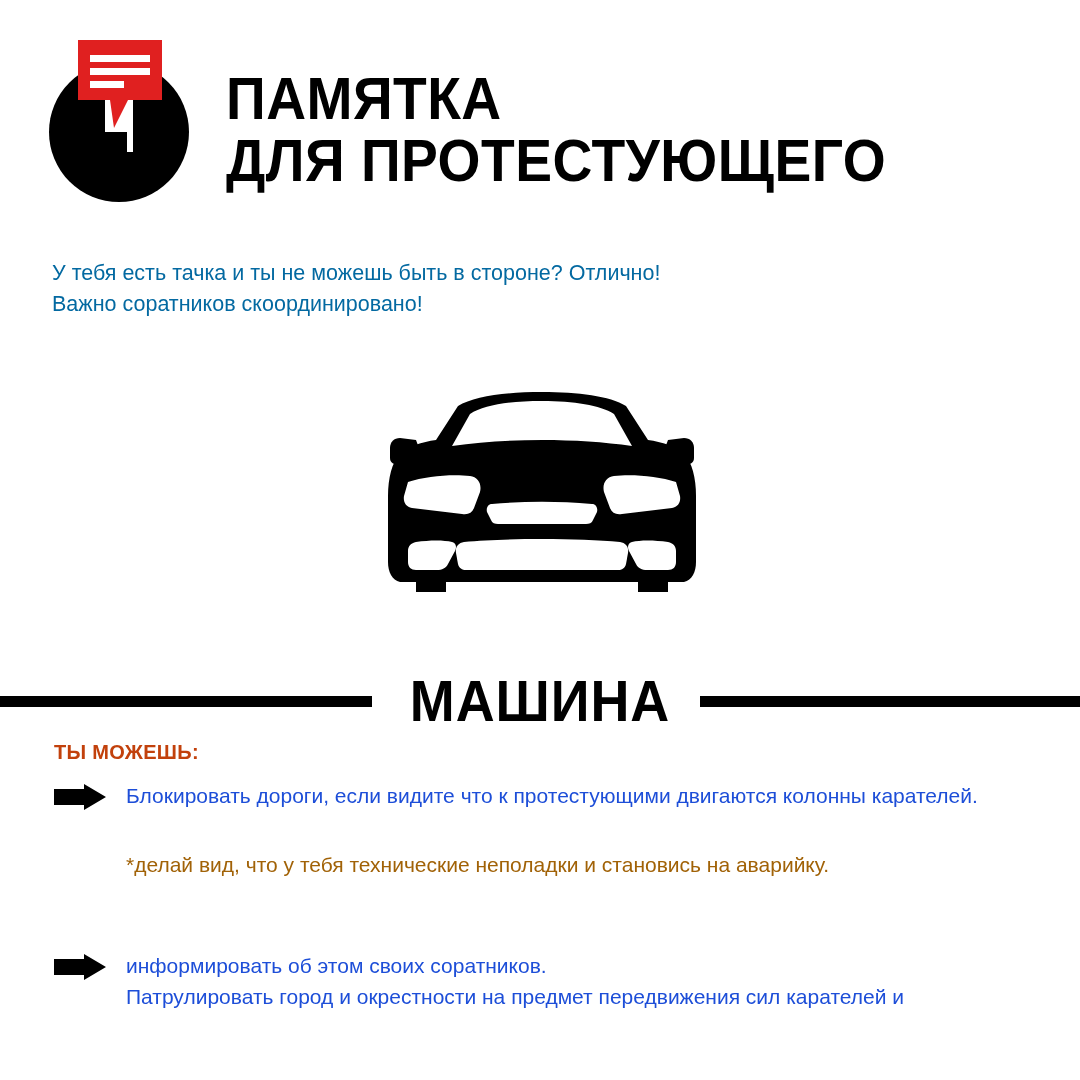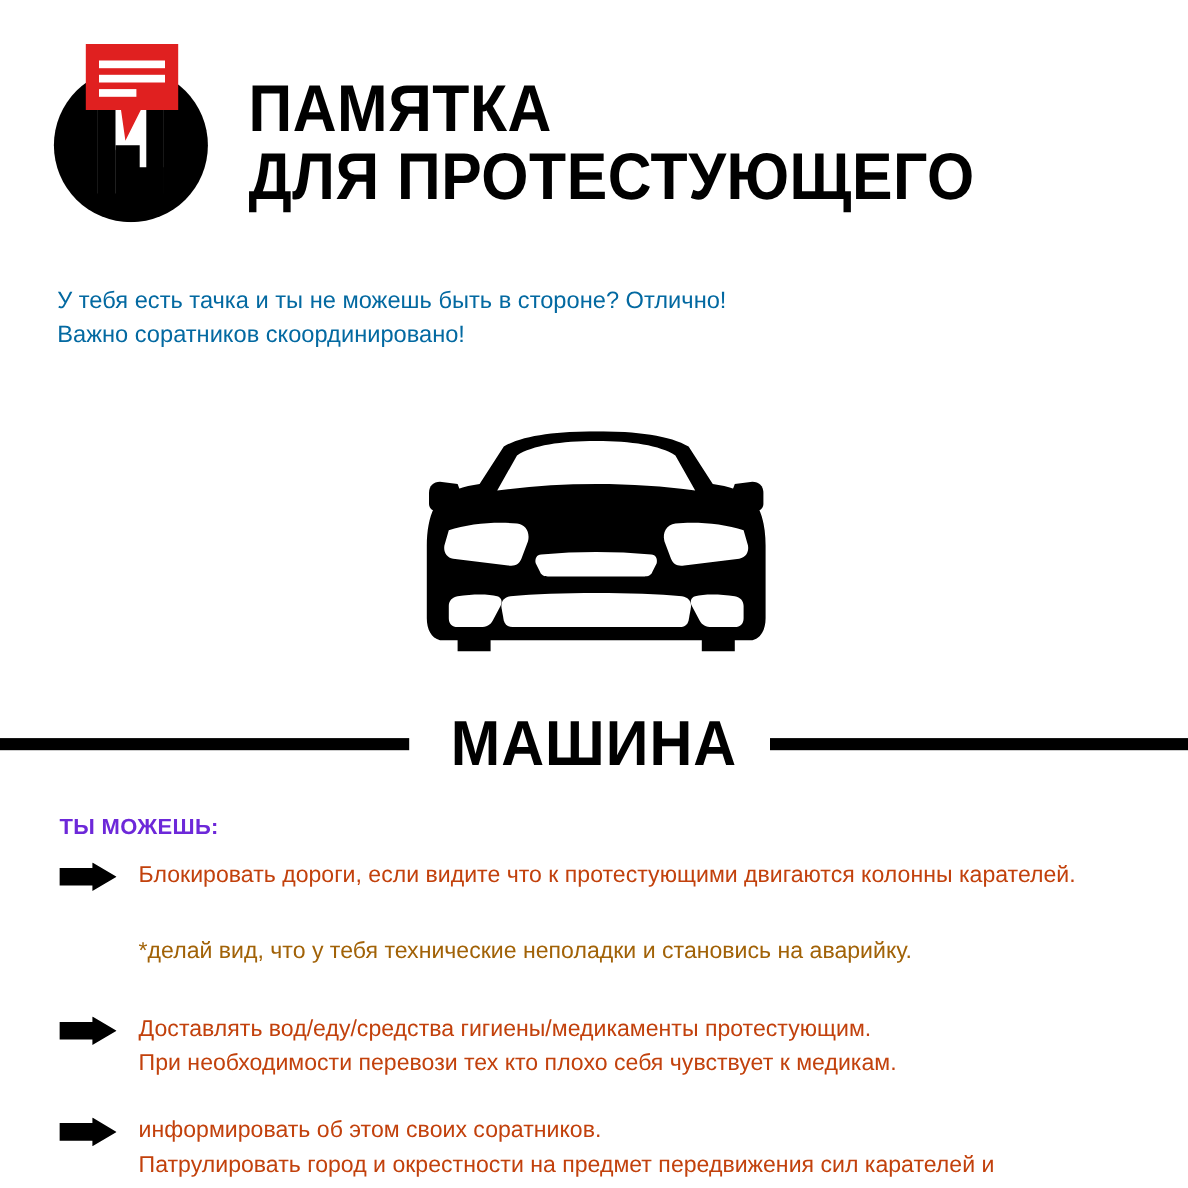--- a/index.html
+++ b/index.html
@@ -81,21 +81,21 @@
     top: 392px;
     width: 312px;
     height: 206px;
   }
   .car-wrap svg { display: block; }
 
   
   .divider {
     position: absolute;
     left: 0;
-    top: 645px;
+    top: 670px;
     width: 940px;
     height: 62px;
   }
   .divider .rule {
     position: absolute;
     top: 26px;
     height: 11px;
     background: #000000;
   }
   .divider .rule-left  { left: 0;    width: 372px; }
@@ -121,21 +121,21 @@
   }
 
   
   .can-heading {
     position: absolute;
     left: 54px;
     top: 741px;
     font-size: 20px;
     font-weight: bold;
     letter-spacing: 0.3px;
-    color: #6d28d9;
+    color: #c2410c;
   }
 
   .bullets {
     position: absolute;
     left: 54px;
     top: 780px;
     width: 990px;
   }
   .bullet {
     position: relative;
@@ -147,21 +147,21 @@
     flex: 0 0 auto;
     width: 52px;
     height: 26px;
     margin-top: 4px;
     margin-right: 20px;
   }
   .arrow-icon svg { display: block; }
   .bullet-text {
     font-size: 21px;
     line-height: 31px;
-    color: #c2410c;
+    color: #1d4ed8;
     padding-top: 0;
   }
   .bullet-text .ln { display: block; white-space: nowrap; }
 
   .note {
     font-size: 21px;
     line-height: 31px;
     color: #a16207;
     margin-left: 72px;
     white-space: nowrap;
@@ -342,31 +342,20 @@
         <span class="ln">Блокировать дороги, если видите что к протестующими двигаются колонны карателей.</span>
       </span>
     </div>
 
     <div class="gap-a"></div>
 
     <div class="note">*делай вид, что у тебя технические неполадки и становись на аварийку.</div>
 
     <div class="gap-b"></div>
 
-    <div class="bullet">
-      <span class="arrow-icon">
-        <svg width="52" height="26" viewBox="0 0 52 26" xmlns="http://www.w3.org/2000/svg">
-          <polygon points="0,5 30,5 30,0 52,13 30,26 30,21 0,21" fill="#000000"></polygon>
-        </svg>
-      </span>
-      <span class="bullet-text">
-        <span class="ln">Доставлять вод/еду/средства гигиены/медикаменты протестующим.</span>
-        <span class="ln">При необходимости перевози тех кто плохо себя чувствует к медикам.</span>
-      </span>
-    </div>
 
     <div class="gap-c"></div>
 
     <div class="bullet">
       <span class="arrow-icon">
         <svg width="52" height="26" viewBox="0 0 52 26" xmlns="http://www.w3.org/2000/svg">
           <polygon points="0,5 30,5 30,0 52,13 30,26 30,21 0,21" fill="#000000"></polygon>
         </svg>
       </span>
       <span class="bullet-text">

